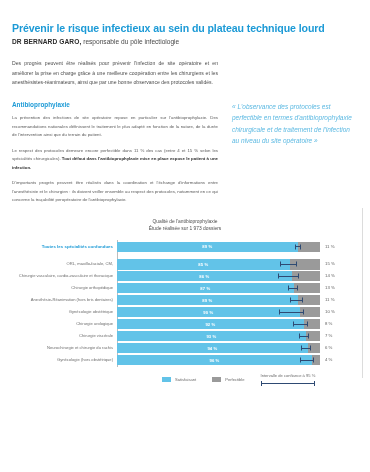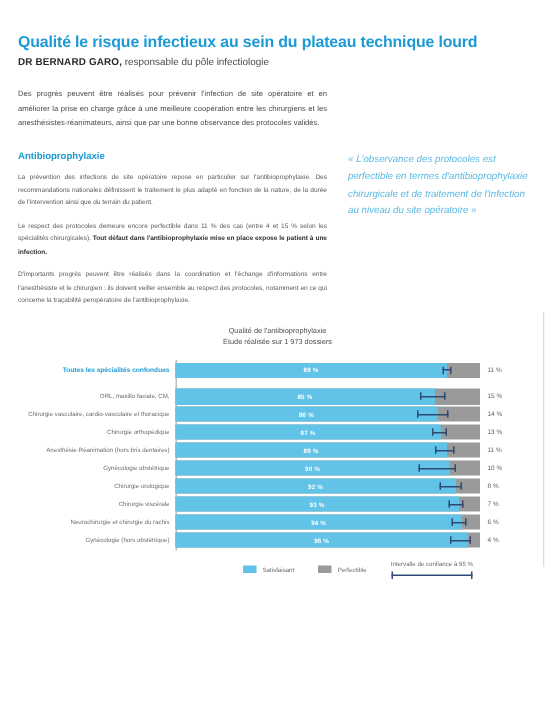--- a/index.html
+++ b/index.html
@@ -109,21 +109,21 @@
   .lg-ci .mark .cap.l { left:0; } .lg-ci .mark .cap.r { right:0; }
 
   .edge { position:absolute; right:0; top:0; bottom:0; width:7px; background:#ffffff; }
   .rule { position:absolute; right:7px; top:208px; height:170px; width:1px; background:#dcdcdc; }
 </style>
 </head>
 <body>
 
 <div class="page">
 
-  <h1 class="headline">Qualité le risque infectieux au sein du plateau technique lourd</h1>
+  <h1 class="headline">Prévenir le risque infectieux au sein du plateau technique lourd</h1>
 
   <div class="byline">
     <span class="name">DR BERNARD GARO,</span><span> responsable du pôle infectiologie</span>
   </div>
 
   <div class="cols">
     <div class="col-left">
       <p class="intro">Des progrès peuvent être réalisés pour prévenir l'infection de site opératoire et en améliorer la prise en charge grâce à une meilleure coopération entre les chirurgiens et les anesthésistes-réanimateurs, ainsi que par une bonne observance des protocoles validés.</p>
 
       <h2 class="sec-title">Antibioprophylaxie</h2>

